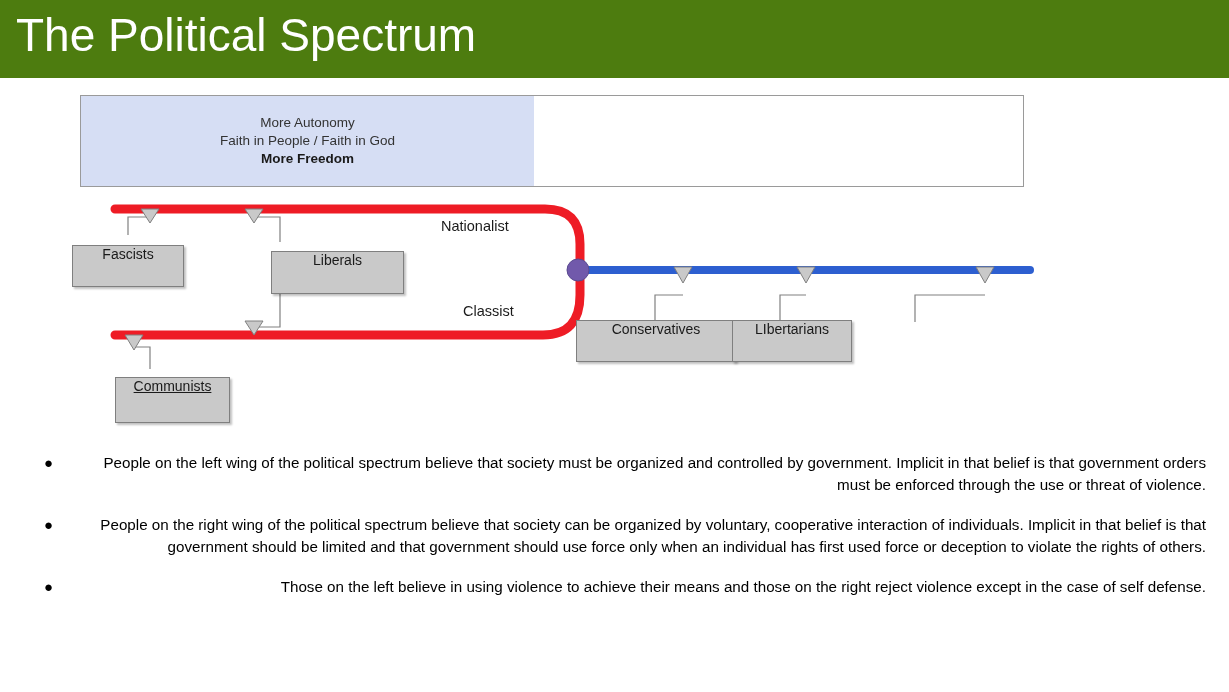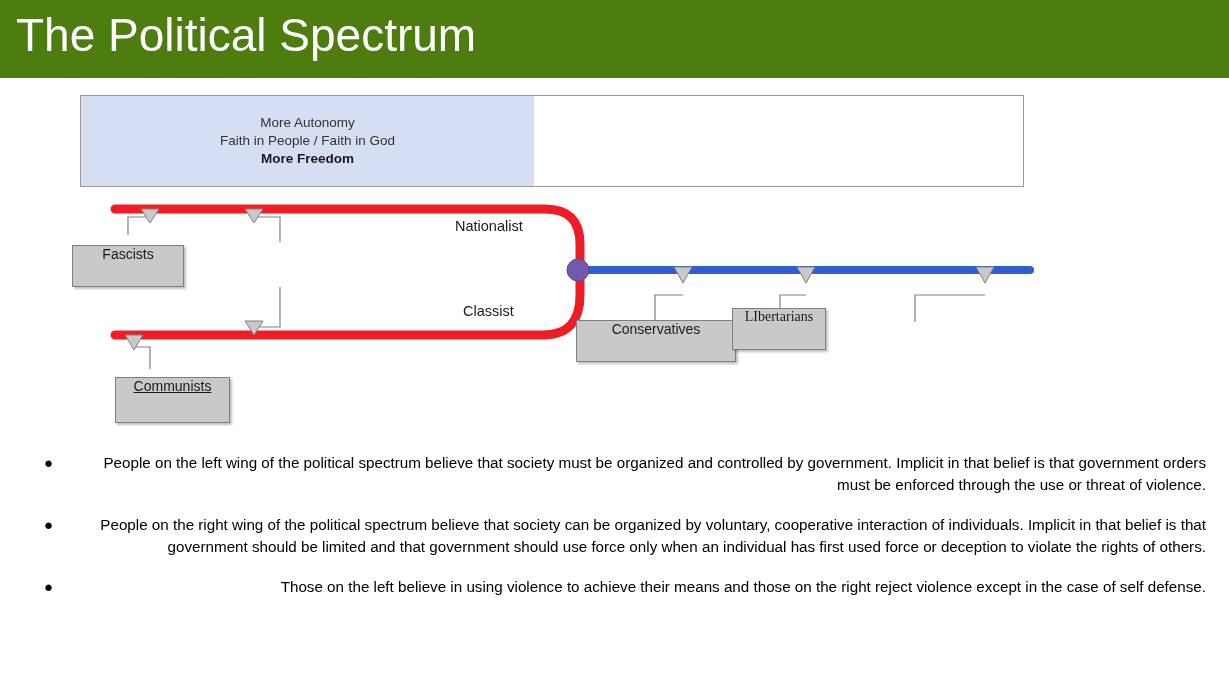--- a/index.html
+++ b/index.html
@@ -167,33 +167,36 @@
     <polyline points="655,135 655,108 683,108" fill="none" stroke="#808080" stroke-width="1.2"></polyline>
     <polygon points="674,80 692,80 683,96" fill="#c9c9c9" stroke="#808080" stroke-width="1"></polygon>
 
     <polyline points="780,135 780,108 806,108" fill="none" stroke="#808080" stroke-width="1.2"></polyline>
     <polygon points="797,80 815,80 806,96" fill="#c9c9c9" stroke="#808080" stroke-width="1"></polygon>
 
     <polyline points="915,135 915,108 985,108" fill="none" stroke="#808080" stroke-width="1.2"></polyline>
     <polygon points="976,80 994,80 985,96" fill="#c9c9c9" stroke="#808080" stroke-width="1"></polygon>
   </svg>
 
-  <div class="axis-label" style="left:455px; top:31px;">Nationalist</div>
+  <div class="axis-label" style="left:441px; top:31px;">Nationalist</div>
   <div class="axis-label" style="left:463px; top:116px;">Classist</div>
 
   <div class="node" style="left:72px; top:58px; width:112px; height:42px;">
     <span>Fascists</span>
   </div>
+  <div class="node" style="left:271px; top:64px; width:133px; height:43px;">
+    <span>Liberals</span>
+  </div>
   <div class="node" style="left:115px; top:190px; width:115px; height:46px;text-decoration:underline;">
     <span>Communists</span>
   </div>
   <div class="node" style="left:576px; top:133px; width:160px; height:42px;">
     <span>Conservatives</span>
   </div>
-  <div class="node" style="left:732px; top:121px; width:94px; height:42px;font-family:Liberation Serif, serif;">
+  <div class="node" style="left:732px; top:133px; width:120px; height:42px;">
     <span>LIbertarians</span>
   </div>
 </div>
 
 <div id="bullets">
   <div class="bullet-row">
     <div class="bullet-dot">●</div>
     <div class="bullet-text">People on the left wing of the political spectrum believe that society must be organized and controlled by government.  Implicit in that belief is that government orders must be enforced through the use or threat of violence.</div>
   </div>
   <div class="bullet-row">

